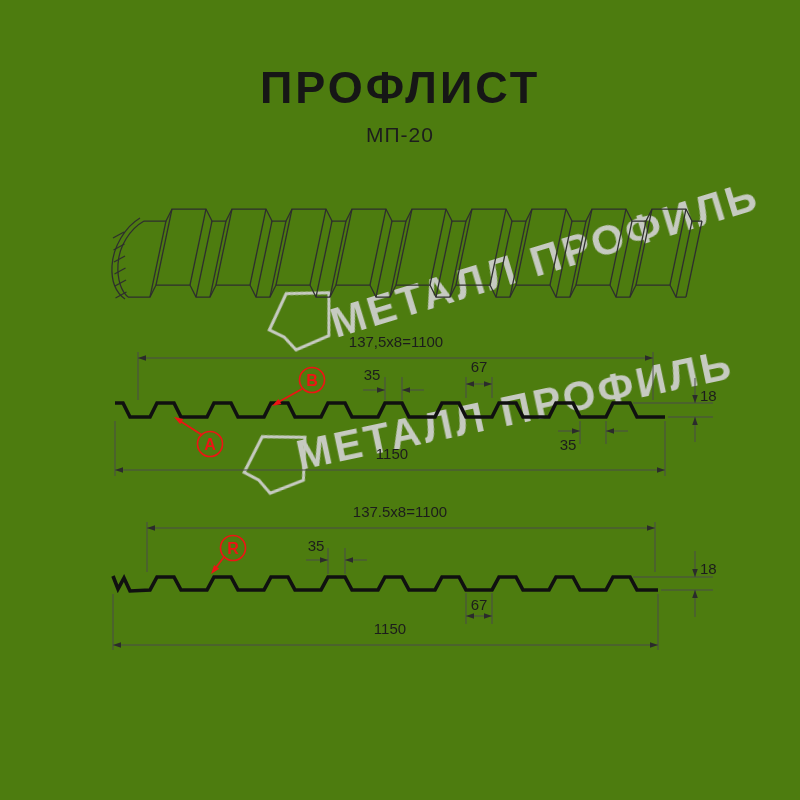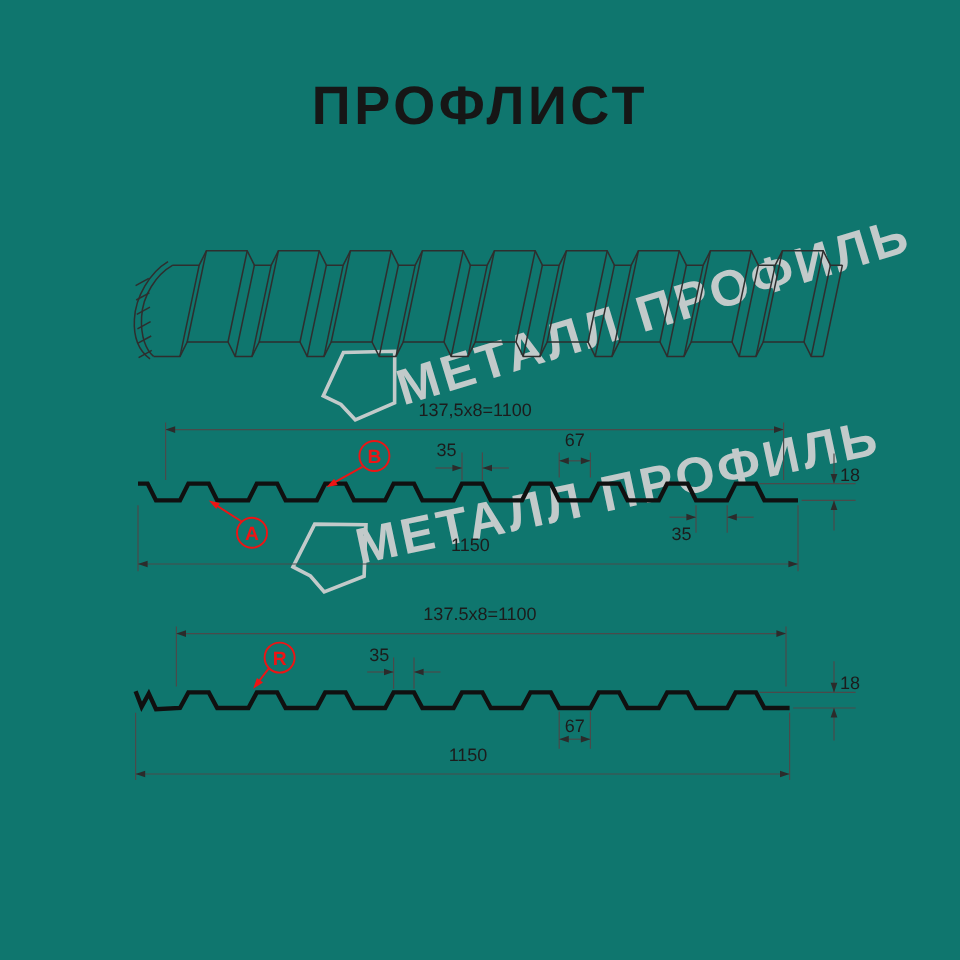--- a/index.html
+++ b/index.html
@@ -1,16 +1,16 @@
 <!DOCTYPE html>
 <html><head>
 <meta charset="utf-8">
 <style>
   html,body{margin:0;padding:0;background:#ffffff;}
-  .page{position:relative;width:800px;height:800px;background:#0f766e;overflow:hidden;
+  .page{position:relative;width:800px;height:800px;background:#4d7c0f;overflow:hidden;
         font-family:"Liberation Sans", sans-serif;}
   .hdr{position:absolute;top:62px;left:0;width:800px;text-align:center;}
   .hdr h1{margin:0;font-size:45px;font-weight:700;letter-spacing:3px;color:#161616;}
   .hdr .sub{margin-top:9px;font-size:21px;letter-spacing:1px;color:#1d1d1d;font-weight:500;}
   .ftr{position:absolute;top:705px;left:0;width:800px;text-align:center;
        font-size:19px;letter-spacing:1.5px;color:#1d1d1d;}
   svg.art{position:absolute;left:0;top:0;}
   .dim{stroke:#4a4a4a;stroke-width:1;fill:none;}
   .dimtxt{font-size:15px;fill:#1c1c1c;}
   .ah{fill:#2b2b2b;stroke:none;}
@@ -21,20 +21,21 @@
   .red{stroke-width:1.6;fill:none;}
   .redtxt{font-size:16px;font-weight:700;}
 </style>
 </head>
 <body>
 
 <div class="page">
 
   <div class="hdr">
     <h1>ПРОФЛИСТ</h1>
+    <div class="sub">МП-20</div>
   </div>
 
   <svg class="art" width="800" height="800" viewBox="0 0 800 800">
 
     <g class="wm">
       <g transform="translate(256,296) rotate(-12)">
         <path d="M6,36 L30,4 L72,12 L63,54 L28,61 L19,46 Z" stroke="#d2d2d2" stroke-width="3" fill="none"></path>
       </g>
       <g transform="translate(336,338) rotate(-17)">
         <text class="wmtxt" x="0" y="0" fill="#d2d2d2">МЕТАЛЛ ПРОФИЛЬ</text>

